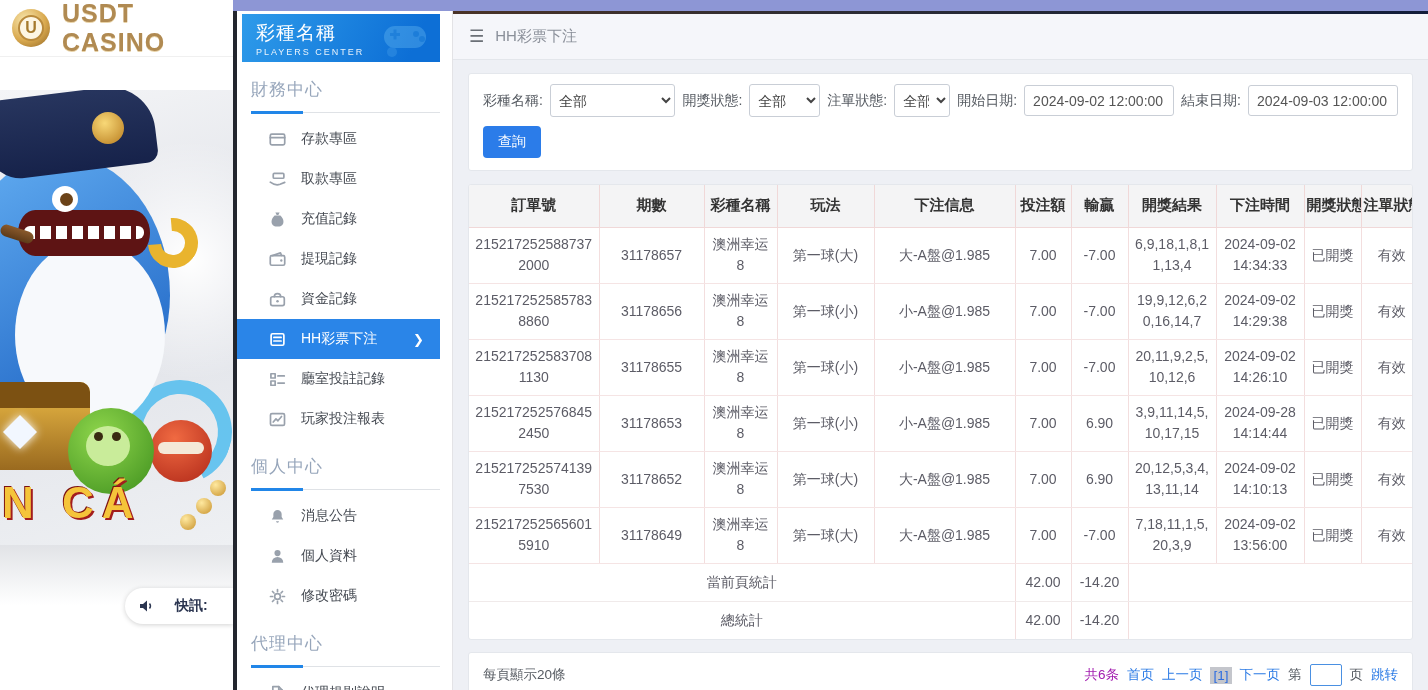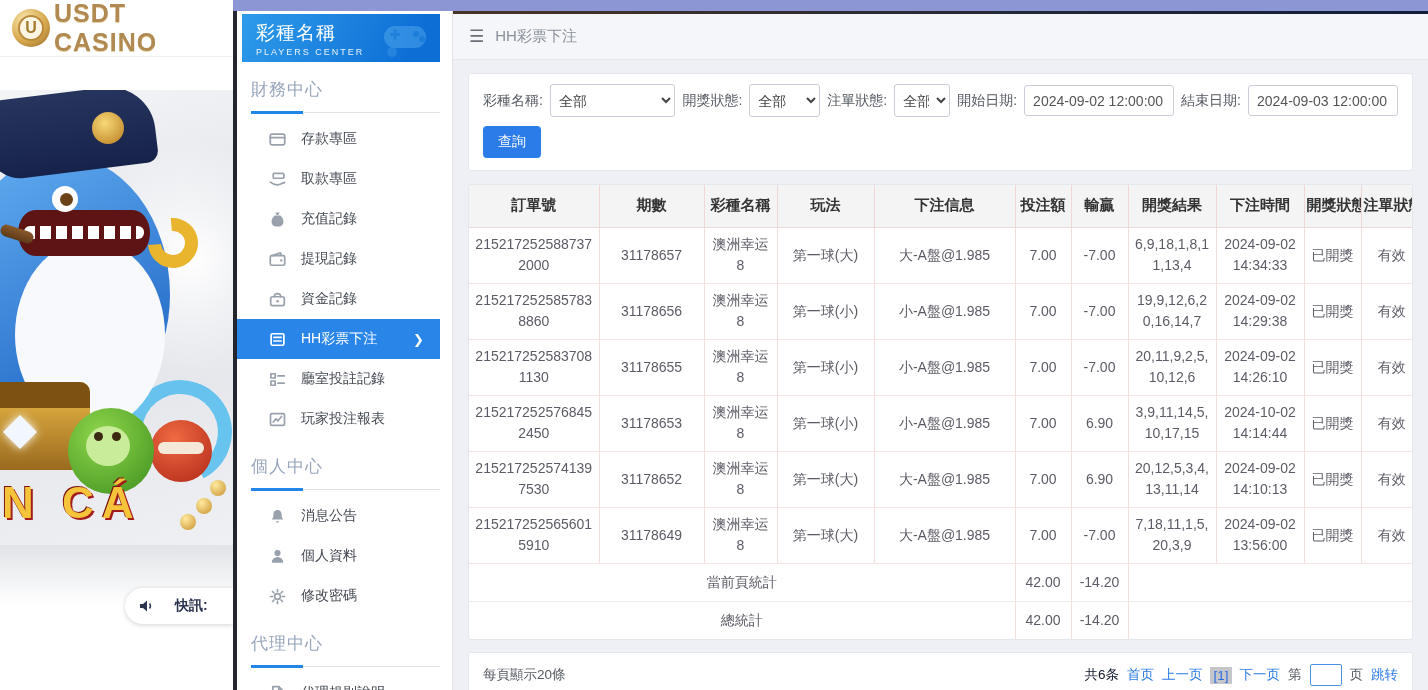--- a/index.html
+++ b/index.html
@@ -5,21 +5,21 @@
   * { box-sizing: border-box; margin: 0; padding: 0; }
   html,body { width:1428px; height:690px; overflow:hidden; }
   body { font-family: "Liberation Sans","DejaVu Sans",sans-serif; background:#eef0f5; }
   .app { display:flex; width:1428px; height:690px; }
 
   
   .promo-panel { width:233px; height:690px; background:#fff; position:relative; flex:none; overflow:hidden; }
   .logo-bar { height:57px; display:flex; align-items:center; padding-left:12px; background:#fff; border-bottom:1px solid #f0f0f0; }
   .coin { width:38px; height:38px; border-radius:50%; background:radial-gradient(circle at 35% 30%,#f8e7ae,#d9a94f 55%,#8f6322); display:flex; align-items:center; justify-content:center; flex:none; }
   .coin-inner { width:26px; height:26px; border-radius:50%; background:#fdf6e3; border:2px solid #b98a3c; color:#a57a2d; font-weight:bold; font-size:16px; display:flex; align-items:center; justify-content:center; }
-  .brand { margin-left:4px; font-size:25px; font-weight:bold; letter-spacing:1px; color:#b08a52; text-shadow:0 1px 0 #e8d3a8; }
+  .brand { margin-left:12px; font-size:25px; font-weight:bold; letter-spacing:1px; color:#b08a52; text-shadow:0 1px 0 #e8d3a8; }
   .promo-art { position:absolute; top:90px; left:0; width:233px; height:455px; background:linear-gradient(165deg,#f4f5f7 0%,#e0e2e8 45%,#eef0f3 100%); overflow:hidden; }
   .swirl { position:absolute; left:60px; top:40px; width:260px; height:260px; border-radius:50%; background:radial-gradient(circle,#ffffff 0%,rgba(255,255,255,0) 65%); }
   .shark-body { position:absolute; left:-35px; top:65px; width:205px; height:265px; background:linear-gradient(150deg,#63aef2 0%,#2f76cf 70%); border-radius:46% 54% 48% 52%; }
   .shark-belly { position:absolute; left:15px; top:150px; width:150px; height:190px; background:#f7f9fc; border-radius:50%; }
   .shark-hat { position:absolute; left:-15px; top:2px; width:170px; height:80px; background:linear-gradient(#27355e,#16224a); border-radius:14px 46px 12px 34px; transform:rotate(-7deg); }
   .hat-emblem { position:absolute; left:92px; top:22px; width:32px; height:32px; border-radius:50%; background:radial-gradient(circle at 40% 35%,#f8d877,#b87c1f); }
   .shark-eye { position:absolute; left:52px; top:96px; width:26px; height:26px; border-radius:50%; background:#fff; }
   .shark-pupil { position:absolute; left:60px; top:103px; width:13px; height:13px; border-radius:50%; background:#6b4218; }
   .shark-grin { position:absolute; left:18px; top:120px; width:132px; height:46px; background:#5e1414; border-radius:18px/24px; overflow:hidden; }
   .teeth { position:absolute; left:6px; top:16px; width:120px; height:13px; background:repeating-linear-gradient(90deg,#fff 0 11px,rgba(255,255,255,0) 11px 16px); border-radius:6px; }
@@ -84,21 +84,21 @@
   th { background:#f4f4f5; color:#333; font-size:15px; font-weight:bold; height:42px; border-left:1px solid #f0d8d8; border-bottom:1px solid #f0d8d8; padding:0 2px; overflow:hidden; white-space:nowrap; text-align:center; }
   td { color:#5c5c66; font-size:14px; text-align:center; border-left:1px solid #f3dede; border-bottom:1px solid #f5e4e4; padding:6px 5px; line-height:1.5; word-break:break-all; height:56px; }
   th:first-child, td:first-child { border-left:none; }
   tr.summary-row td { height:38px; padding:4px 5px; border-bottom:1px solid #f0eaea; }
   tr.summary-row td.no-border { border-left:none; }
   tr:last-child td { border-bottom:none; }
 
   .footer-card { margin-top:12px; height:46px; display:flex; align-items:center; justify-content:space-between; padding:0 14px; }
   .page-size { font-size:13.5px; color:#555a61; }
   .pagination { display:flex; align-items:center; gap:8px; font-size:13.5px; }
-  .pg-total { color:#0f172a; }
+  .pg-total { color:#a21caf; }
   .pg-link { color:#2c7be5; text-decoration:none; cursor:pointer;text-align:center; }
   .pg-current { color:#2c6de0; background:#c4c6cc; padding:1px 3px; cursor:default; }
   .pg-text { color:#555a61; }
   .jump-input { width:32px; height:22px; border:1px solid #4a90e2; border-radius:2px; }
 </style>
 </head>
 <body>
 
 <div class="app">
 
@@ -384,21 +384,21 @@
                   </tr>
                   <tr>
                     <td>2152172525768452450</td>
                     <td>31178653</td>
                     <td>澳洲幸运8</td>
                     <td>第一球(小)</td>
                     <td>小-A盤@1.985</td>
                     <td>7.00</td>
                     <td>6.90</td>
                     <td>3,9,11,14,5,10,17,15</td>
-                    <td>2024-10-02 14:14:44</td>
+                    <td>2024-09-28 14:14:44</td>
                     <td>已開獎</td>
                     <td>有效</td>
                   </tr>
                   <tr>
                     <td>2152172525741397530</td>
                     <td>31178652</td>
                     <td>澳洲幸运8</td>
                     <td>第一球(大)</td>
                     <td>大-A盤@1.985</td>
                     <td>7.00</td>

